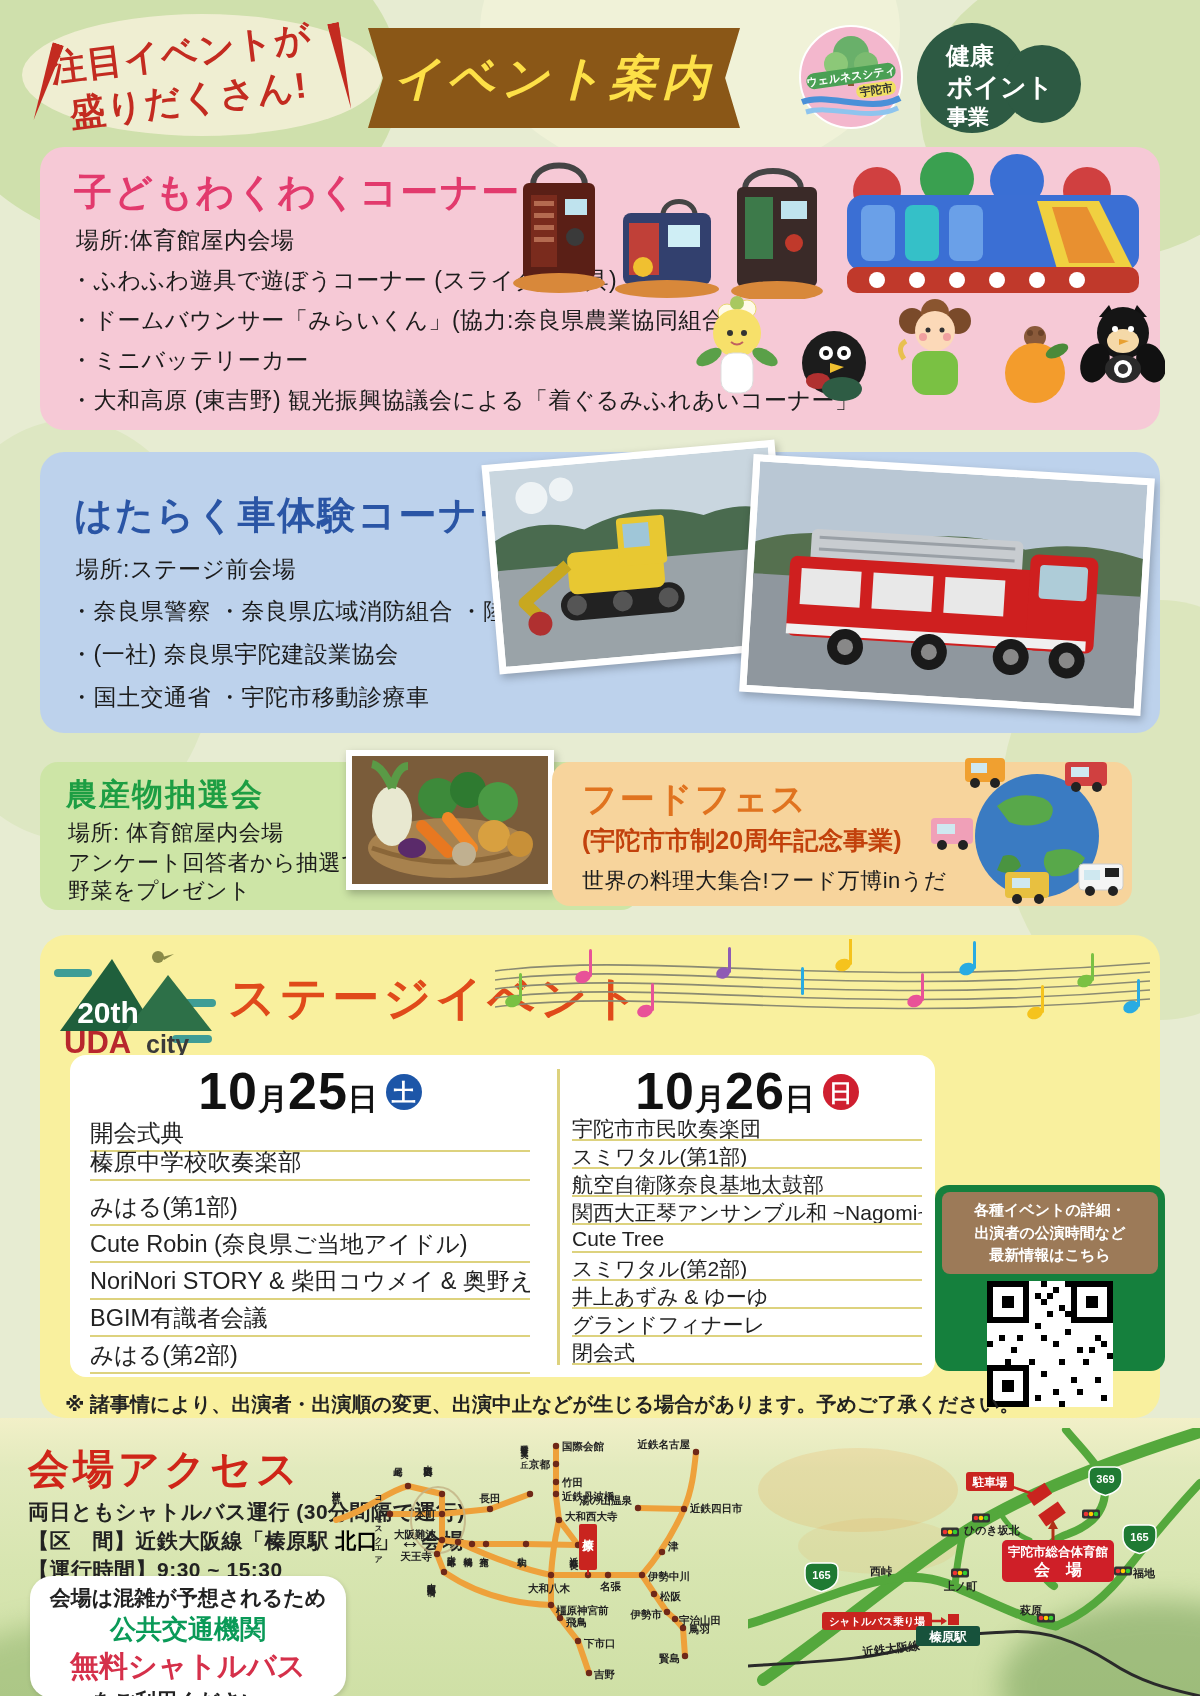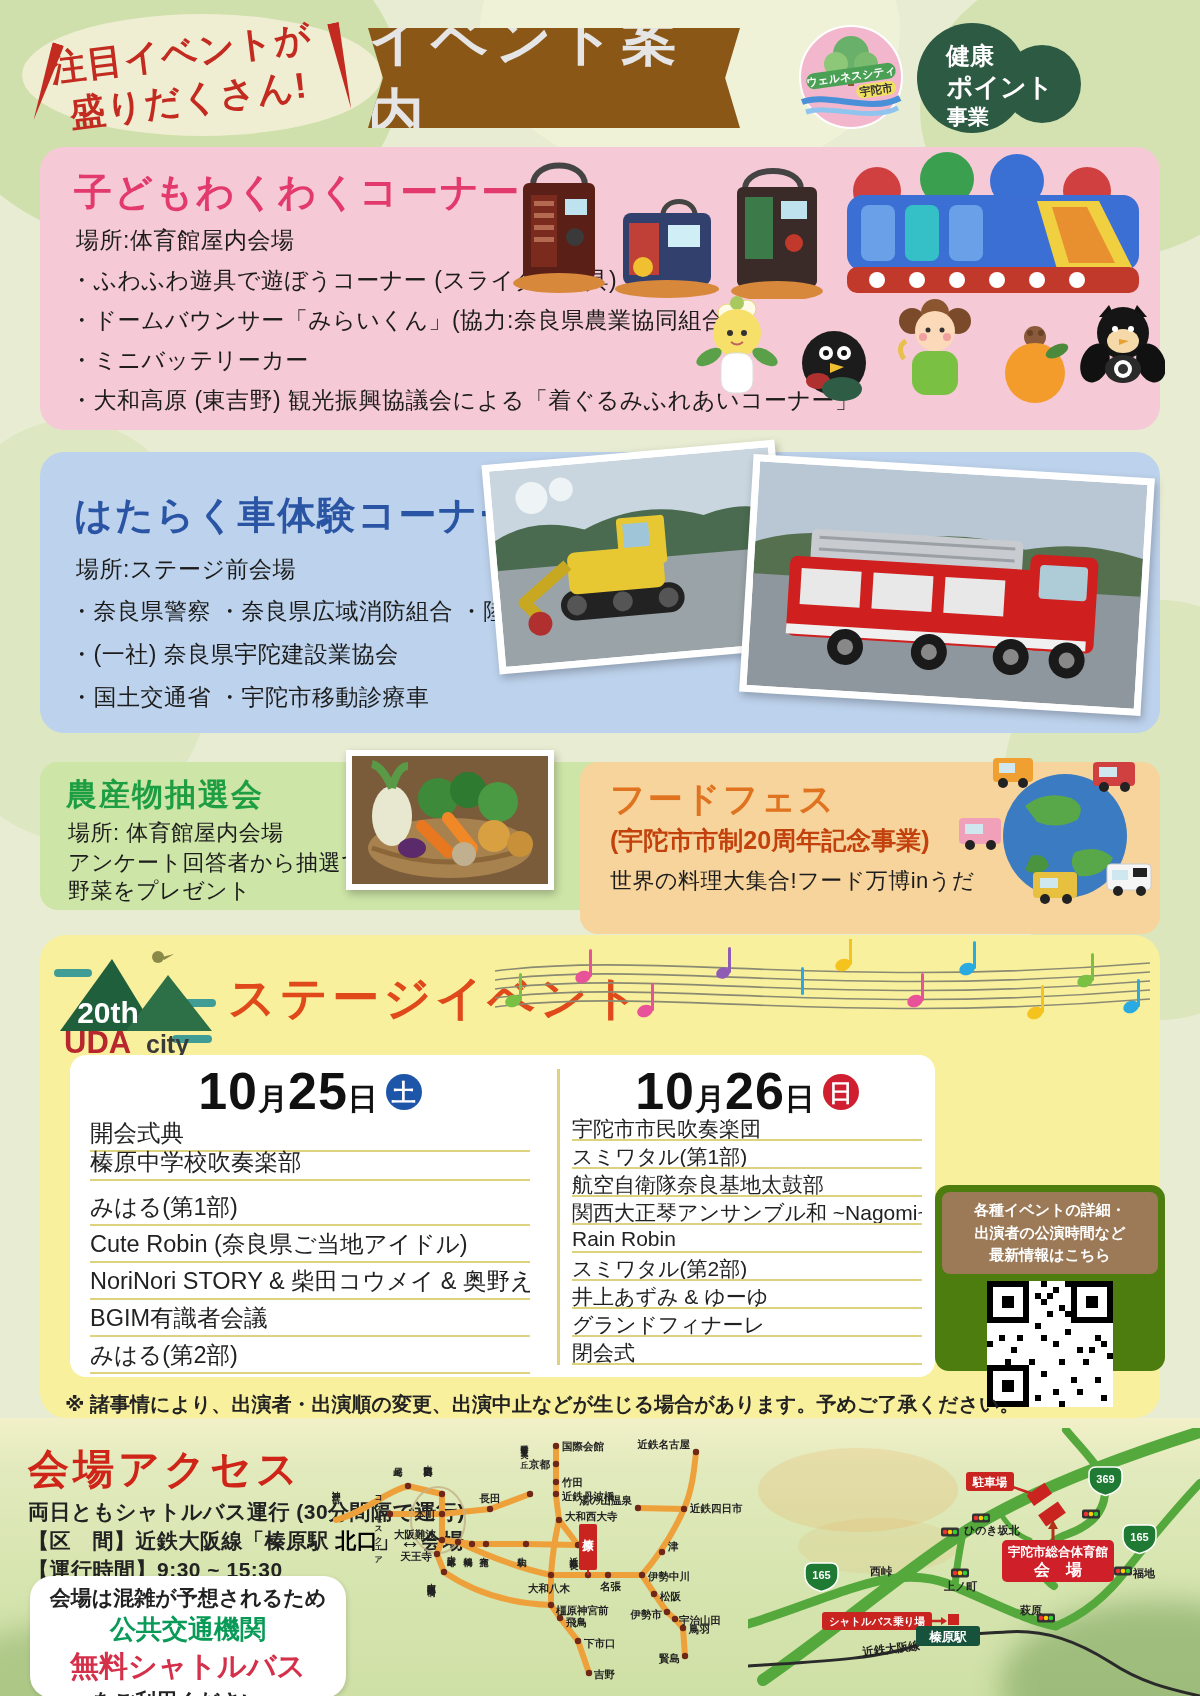--- a/index.html
+++ b/index.html
@@ -11,21 +11,21 @@
   .sec-title{position:absolute;font-weight:bold;letter-spacing:2px;white-space:nowrap;}
   .btxt{position:absolute;font-size:23px;color:#1c1c1c;white-space:nowrap;letter-spacing:0.5px;}
   .photo{position:absolute;background:#fff;box-shadow:2px 4px 8px rgba(0,0,0,.25);padding:7px;}
   
   .attention{position:absolute;left:52px;top:30px;transform:rotate(-7deg);color:#c32b20;
              font-weight:bold;font-size:36px;line-height:1.3;letter-spacing:1px;}
   .spike{position:absolute;background:#c32b20;clip-path:polygon(50% 0,100% 100%,0 100%);}
   .ribbon{position:absolute;left:368px;top:28px;width:372px;height:100px;background:#8a5717;
           clip-path:polygon(0 0,100% 0,96% 50%,100% 100%,0 100%,4% 50%);
           display:flex;align-items:center;justify-content:center;}
-  .ribbon span{color:#e5e5e5;font-size:56px;font-weight:bold;letter-spacing:6px;}
+  .ribbon span{color:#fde047;font-size:47px;font-weight:bold;letter-spacing:6px;font-style:italic;}
   
   .prow{position:absolute;left:20px;width:440px;height:33px;border-bottom:2px solid #ddd27e;
         font-size:23.5px;color:#222;white-space:nowrap;overflow:hidden;}
   .pr{left:502px;width:350px;height:24px;font-size:21px;}
   .datewrap{position:absolute;text-align:center;color:#111;white-space:nowrap;}
   .dnum{font-size:52px;font-weight:bold;letter-spacing:1px;}
   .dunit{font-size:30px;font-weight:bold;}
   .dbadge{display:inline-block;width:36px;height:36px;border-radius:50%;color:#fff;font-size:24px;
           font-weight:bold;line-height:37px;text-align:center;vertical-align:8px;margin-left:8px;}
   .qrlabel{background:#9c7a58;border-radius:8px;color:#fff;font-size:15px;font-weight:bold;
@@ -273,21 +273,21 @@
         <path d="M70,70 L96,96" stroke="#e87820" stroke-width="12" stroke-linecap="round"></path>
         <path d="M96,62 L120,92" stroke="#f08828" stroke-width="12" stroke-linecap="round"></path>
         <circle cx="142" cy="80" r="16" fill="#d8a040"></circle>
           <circle cx="168" cy="88" r="13" fill="#c89038"></circle>
         <ellipse cx="60" cy="92" rx="14" ry="10" fill="#5a2a6a"></ellipse>
         <circle cx="112" cy="98" r="12" fill="#c0b090"></circle>
       </svg>
     </div>
   </div>
 
-  <div class="panel" style="left:580px;top:762px;width:580px;height:172px;background:#f7d49c;border-radius:18px;">
+  <div class="panel" style="left:552px;top:762px;width:580px;height:144px;background:#f7d49c;border-radius:18px;">
     <div class="sec-title" style="left:30px;top:14px;font-size:35px;color:#e0731f;">フードフェス</div>
     <div class="sec-title" style="left:30px;top:62px;font-size:25px;color:#c2410c;letter-spacing:0;">(宇陀市市制20周年記念事業)</div>
     <div class="btxt" style="left:30px;top:104px;font-size:22px;">世界の料理大集合!フード万博inうだ</div>
     <svg class="abs" style="left:335px;top:-6px;" width="245" height="156" viewBox="0 0 245 156">
       <circle cx="150" cy="80" r="62" fill="#3a7bc2"></circle>
       <path d="M110,50 Q130,34 156,42 Q172,50 162,64 Q142,74 122,66 Z" fill="#58a84a"></path>
       <path d="M160,96 Q184,88 198,102 Q188,122 164,120 Q152,108 160,96 Z" fill="#58a84a"></path>
       <path d="M116,100 Q130,96 134,110 Q124,122 110,114 Z" fill="#4a9440"></path>
       <g transform="translate(78,2)">
           <rect width="40" height="24" rx="4" fill="#f0a030"></rect>
@@ -411,28 +411,28 @@
 
       <div class="abs" style="left:487px;top:14px;width:3px;height:296px;background:#ddd27e;"></div>
 
       <div class="datewrap" style="left:502px;top:6px;width:350px;">
         <span class="dnum">10</span><span class="dunit">月</span><span class="dnum">26</span><span class="dunit">日</span><span class="dbadge" style="background:#cf1f30;">日</span>
       </div>
       <div class="prow pr" style="top:60px">宇陀市市民吹奏楽団</div>
       <div class="prow pr" style="top:88px">スミワタル(第1部)</div>
       <div class="prow pr" style="top:116px">航空自衛隊奈良基地太鼓部</div>
       <div class="prow pr" style="top:144px">関西大正琴アンサンブル和 ~Nagomi~</div>
-      <div class="prow pr" style="top:172px">Rain Robin</div>
+      <div class="prow pr" style="top:172px">Cute Tree</div>
       <div class="prow pr" style="top:200px">スミワタル(第2部)</div>
       <div class="prow pr" style="top:228px">井上あずみ &amp; ゆーゆ</div>
       <div class="prow pr" style="top:256px">グランドフィナーレ</div>
       <div class="prow pr" style="top:284px">閉会式</div>
     </div>
 
-    <div class="abs" style="left:895px;top:250px;width:230px;height:186px;background:#4d7c0f;border-radius:14px;padding:0;">
+    <div class="abs" style="left:895px;top:250px;width:230px;height:186px;background:#15803d;border-radius:14px;padding:0;">
       <div class="qrlabel" style="margin:7px;">
         <div>各種イベントの詳細・</div>
         <div>出演者の公演時間など</div>
         <div>最新情報はこちら</div>
       </div>
       <svg style="display:block;margin:6px auto 0;" width="126" height="126" viewBox="0 0 126 126">
         <rect width="126" height="126" fill="#ffffff"></rect>
         <g fill="none" stroke="#000" stroke-width="6">
           <rect x="3" y="3" width="36" height="36"></rect>
             <rect x="87" y="3" width="36" height="36"></rect>

